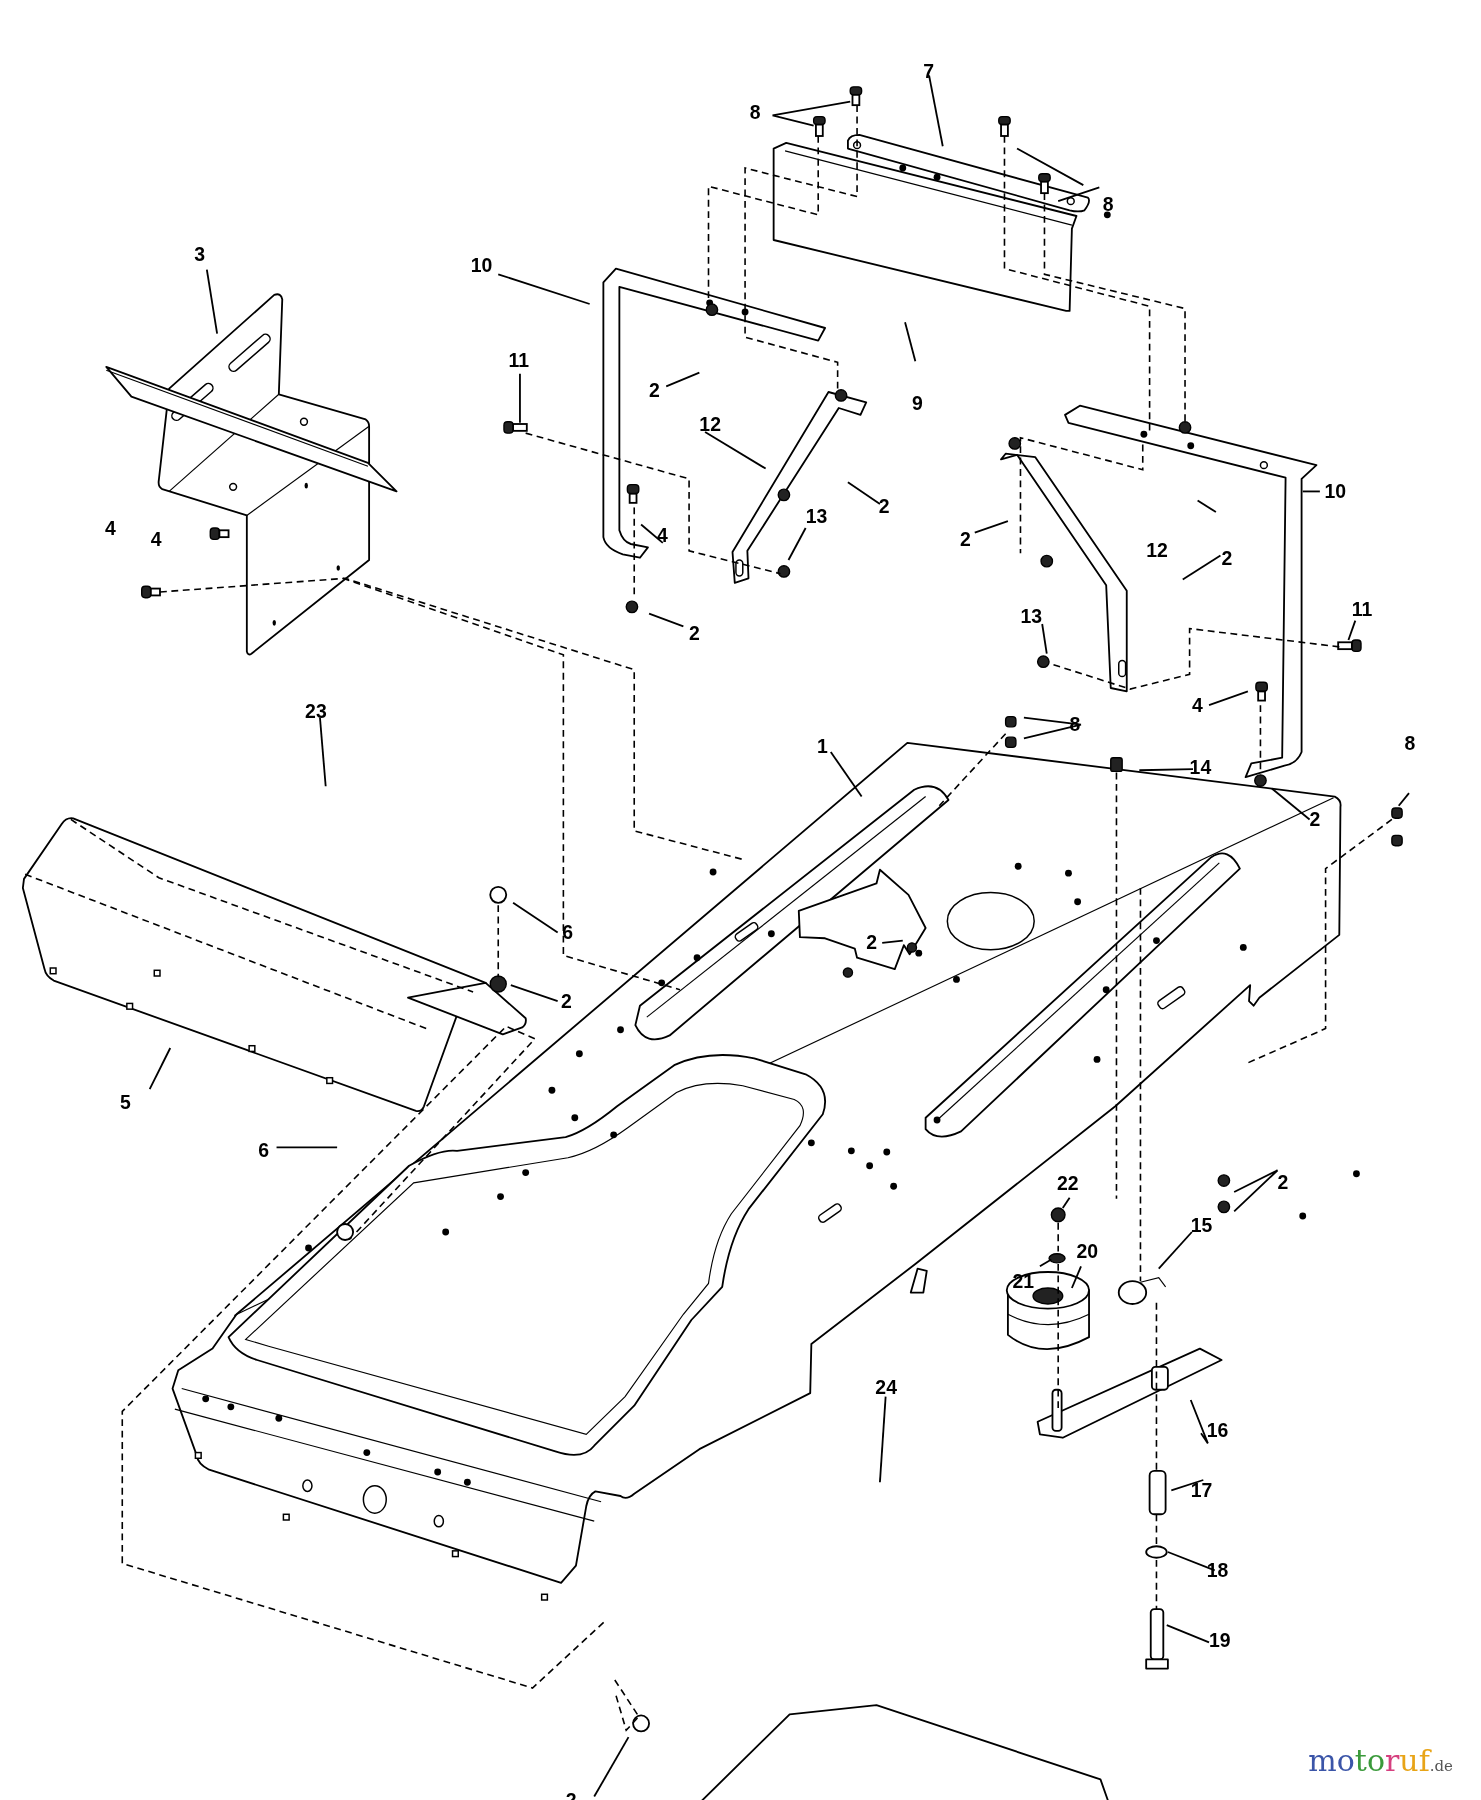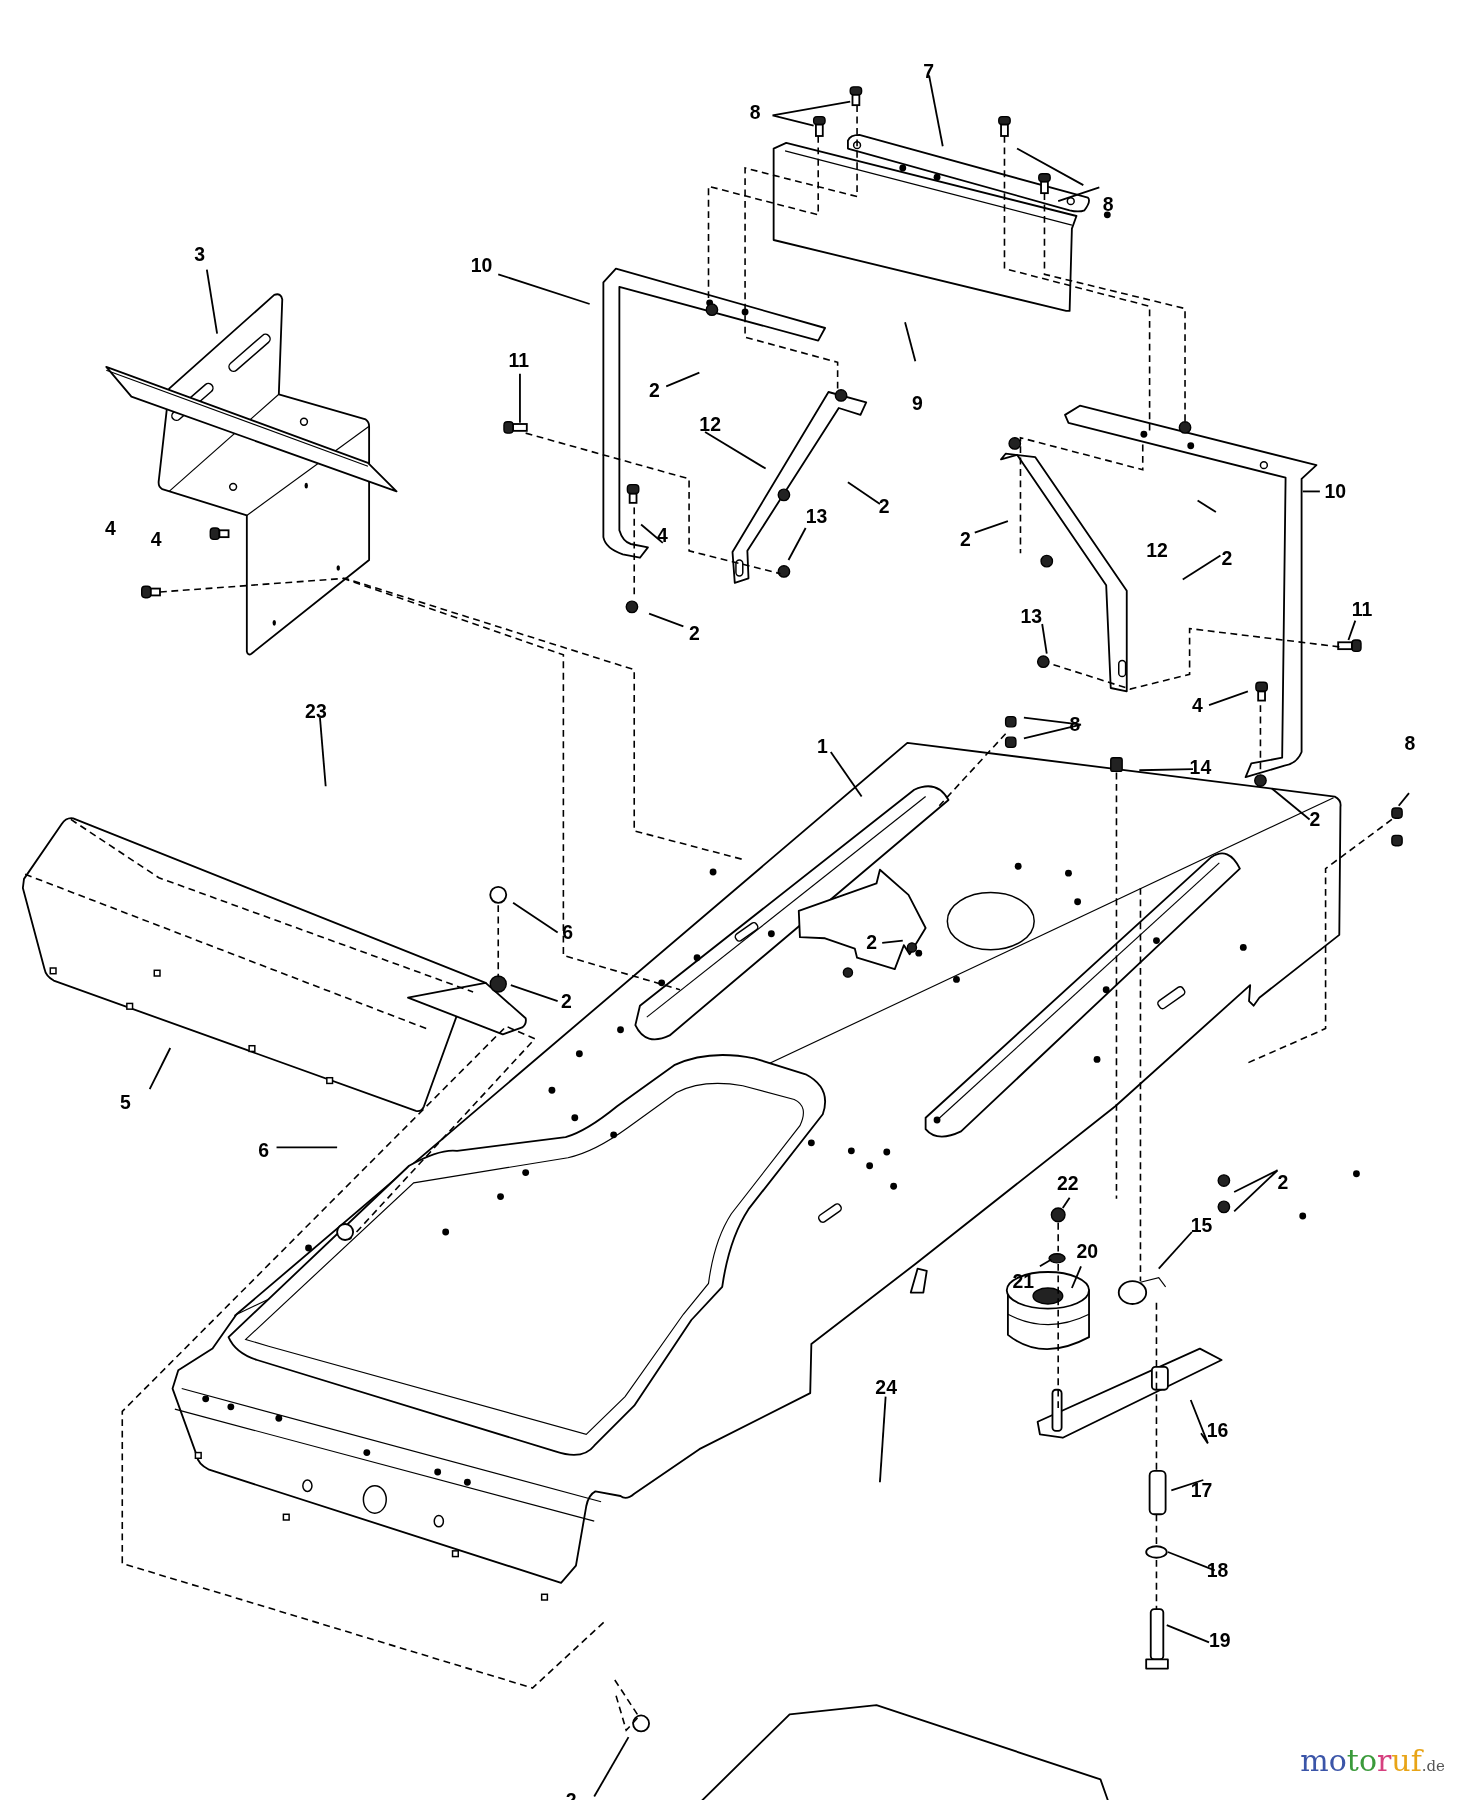--- a/index.html
+++ b/index.html
@@ -7,21 +7,21 @@
   #diagram { position: absolute; left: 0; top: 0; width: 1481px; height: 1800px; }
   .part { fill: #ffffff; stroke: #000; stroke-width: 1.6; stroke-linejoin: round; }
   .thin { fill: none; stroke: #000; stroke-width: 1; }
   .dash { fill: none; stroke: #000; stroke-width: 1.4; stroke-dasharray: 6 4; }
   .leader { fill: none; stroke: #000; stroke-width: 1.6; }
   .hole { fill: #000; }
   .ohole { fill: #fff; stroke: #000; stroke-width: 1.3; }
   .lbl { font-family: "Liberation Sans", sans-serif; font-weight: bold; font-size: 17px; fill: #000; }
   .fast { fill: #fff; stroke: #000; stroke-width: 1.6; }
   .fastd { fill: #222; stroke: #000; stroke-width: 1.2; }
-  #watermark { position: absolute; right: 36px; bottom: 22px; font-family: "DejaVu Serif", serif; font-size: 30px; letter-spacing: 0px; }
+  #watermark { position: absolute; right: 28px; bottom: 22px; font-family: "DejaVu Serif", serif; font-size: 30px; letter-spacing: 0px; }
   #watermark .c1 { color: #3b55a8; }
   #watermark .c2 { color: #3a9a3a; }
   #watermark .c3 { color: #d6407f; }
   #watermark .c4 { color: #e8a417; }
   #watermark .tld { color: #555; font-size: 15px; }
 </style>
 </head>
 <body>
 
 <svg id="diagram" viewBox="0 0 1296 1575" preserveAspectRatio="none" xmlns="http://www.w3.org/2000/svg">

